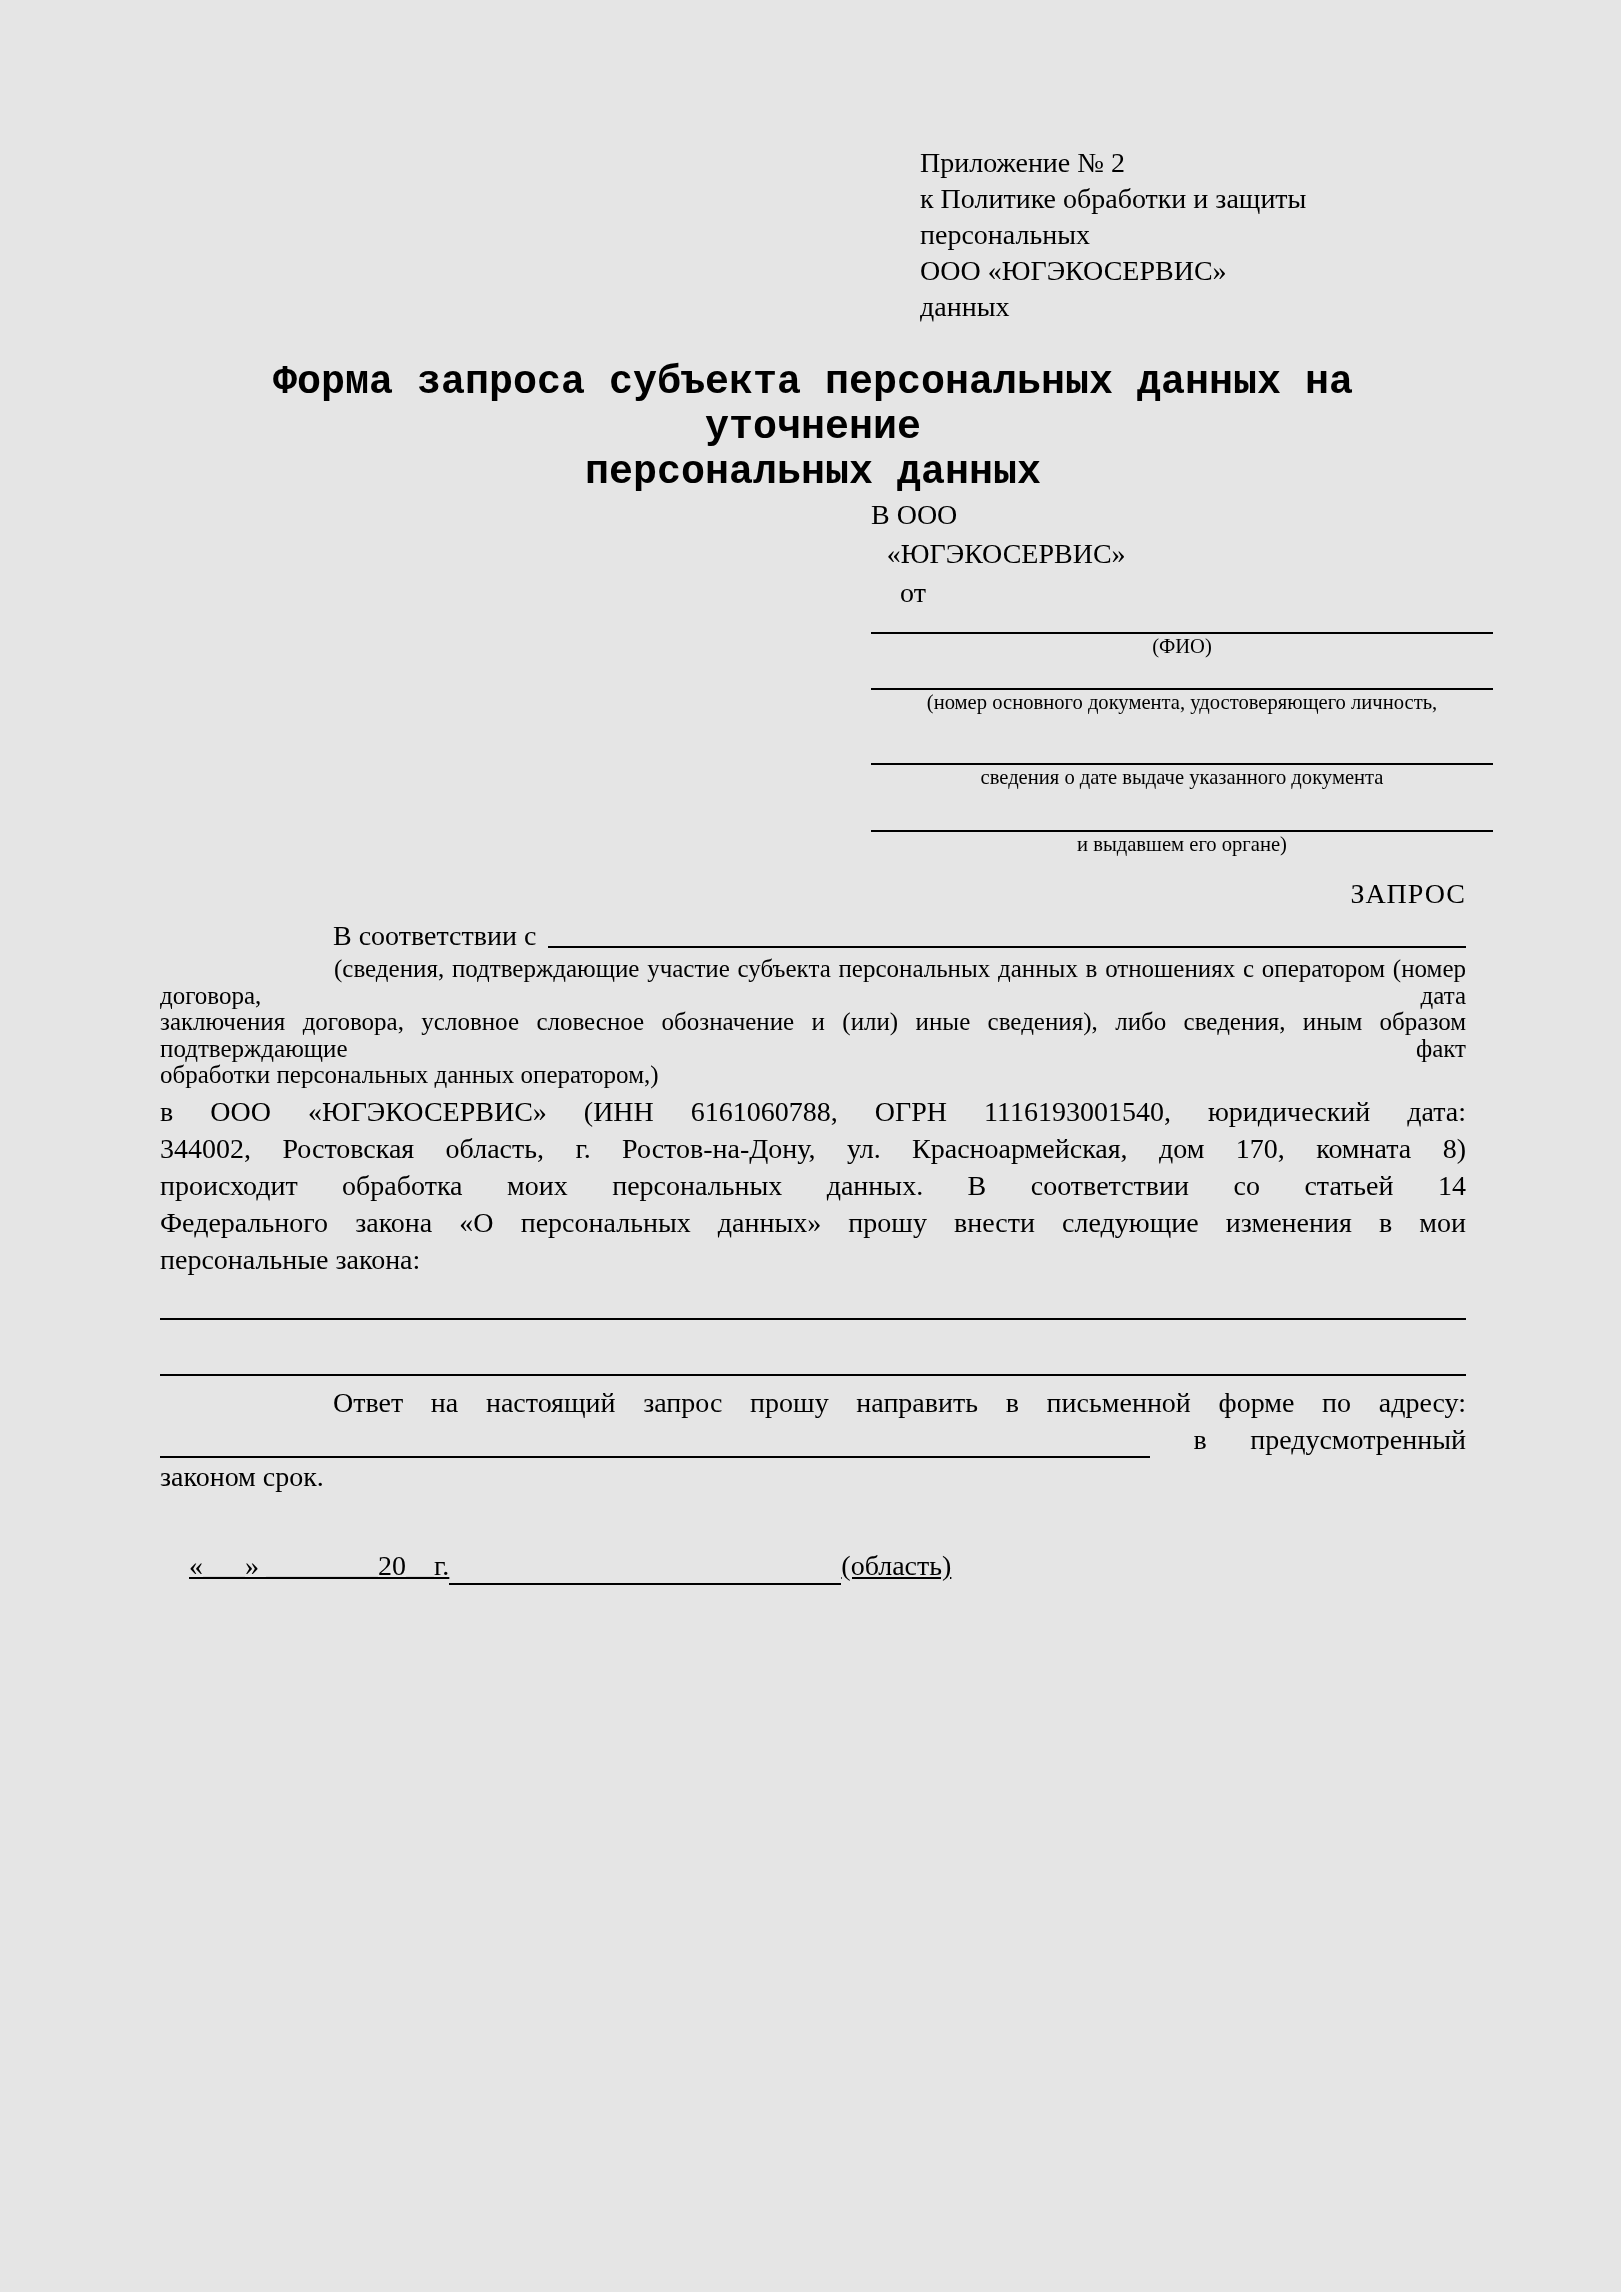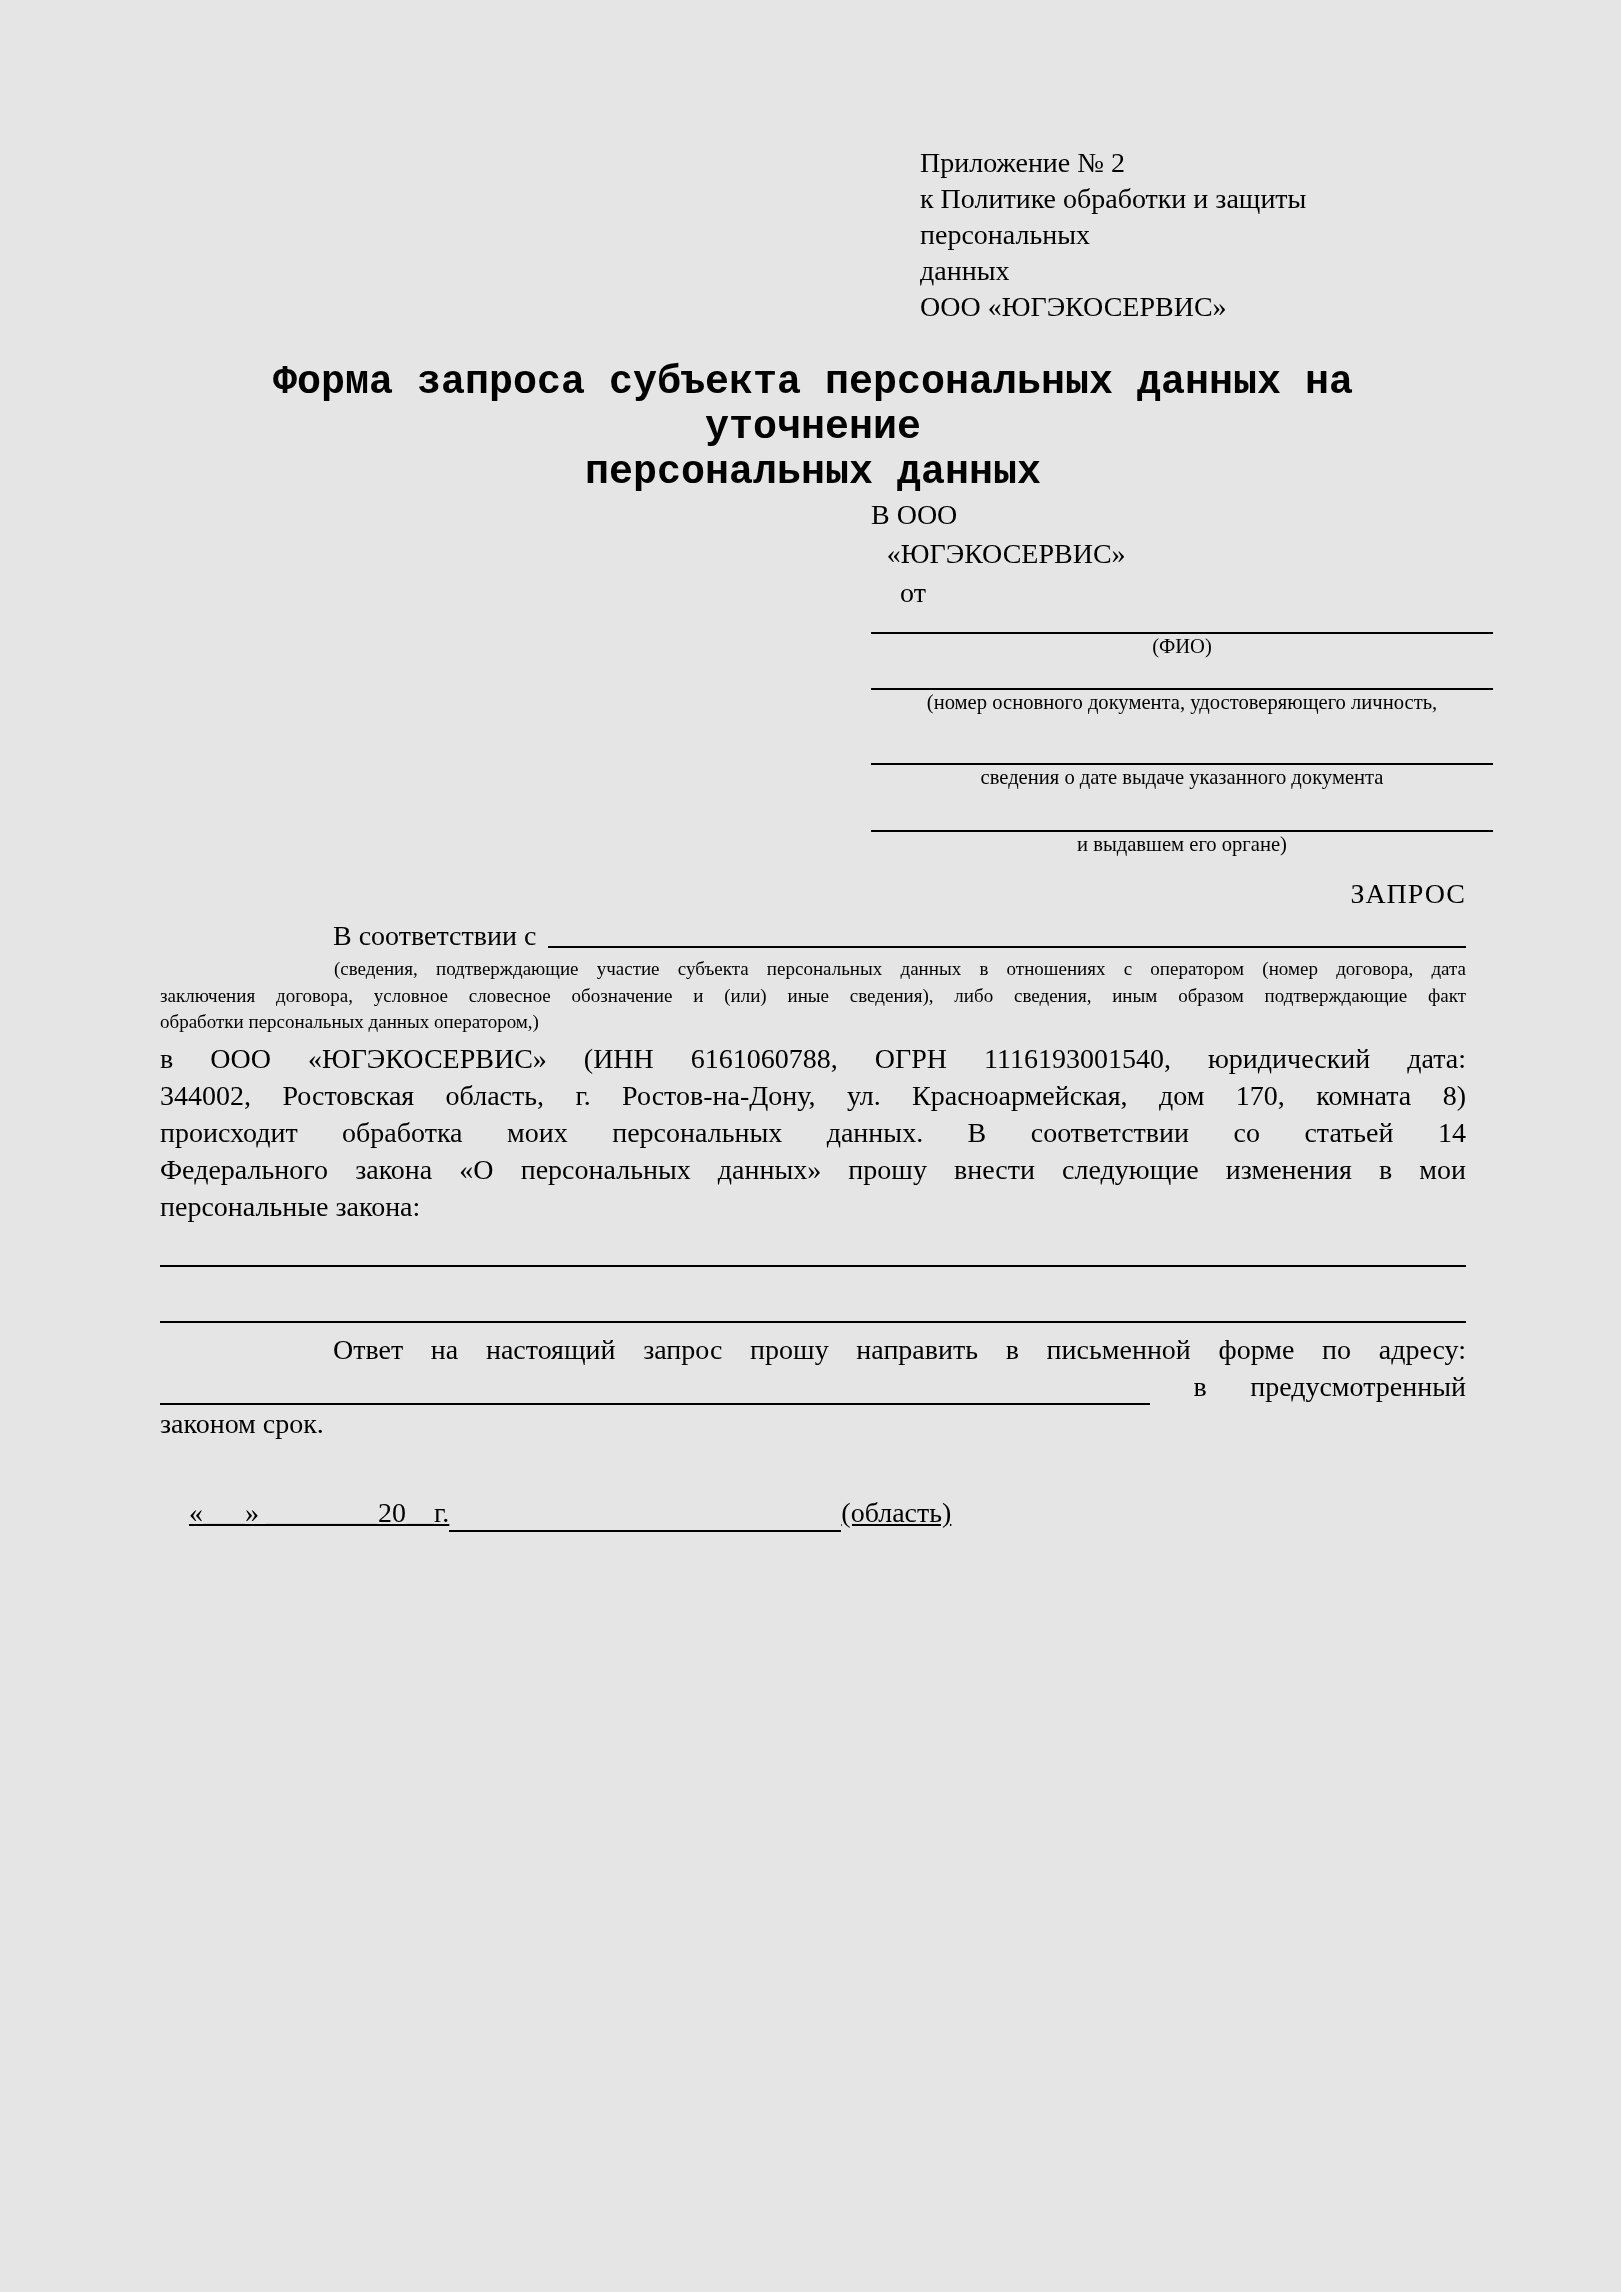--- a/index.html
+++ b/index.html
@@ -28,21 +28,21 @@
   .b3 { margin-top:27.4px; }
   .b4 { margin-top:19.6px; }
   .caption { font-size:20.6px; line-height:25.5px; text-align:center; }
   
   .zapros { text-align:right; margin-top:17px; line-height:39px; letter-spacing:1px; }
   
   .intro-row { display:flex; line-height:37px; margin-top:3.9px; }
   .intro-label { margin-left:173px; padding-right:11.8px; white-space:nowrap; }
   .intro-blank { flex:1; height:29px; border-bottom:2px solid #000; }
   
-  .note { font-size:19px; line-height:26.5px; margin-top:2px; }
+  .note { font-size:25px; line-height:26.5px; margin-top:2px; }
   .note-l { text-align:justify; text-align-last:justify; }
   .note-l.first { text-indent:174px; }
   .note-l.plain { text-align:left; text-align-last:left; }
   
   .body-par { line-height:37px; margin-top:4.9px; }
   .body-l { text-align:justify; text-align-last:justify; }
   .body-l.plain { text-align:left; text-align-last:left; }
   .body-l.indent { text-indent:173px; }
   
   .fullblank { height:21.6px; border-bottom:2px solid #000; }
@@ -59,22 +59,22 @@
   .sig-blank { width:392px; height:29px; border-bottom:2px solid #000; }
 </style>
 </head>
 <body>
 
 <div class="page">
 
   <div class="appendix">
     <div>Приложение № 2</div>
     <div>к Политике обработки и защиты персональных</div>
+    <div>ООО «ЮГЭКОСЕРВИС»</div>
     <div>данных</div>
-    <div>ООО «ЮГЭКОСЕРВИС»</div>
   </div>
 
   <div class="title">
     <div>Форма запроса субъекта персональных данных на уточнение</div>
     <div>персональных данных</div>
   </div>
 
   <div class="addressee">
     <div class="adr-l1">В ООО</div>
     <div class="adr-l2">«ЮГЭКОСЕРВИС»</div>

